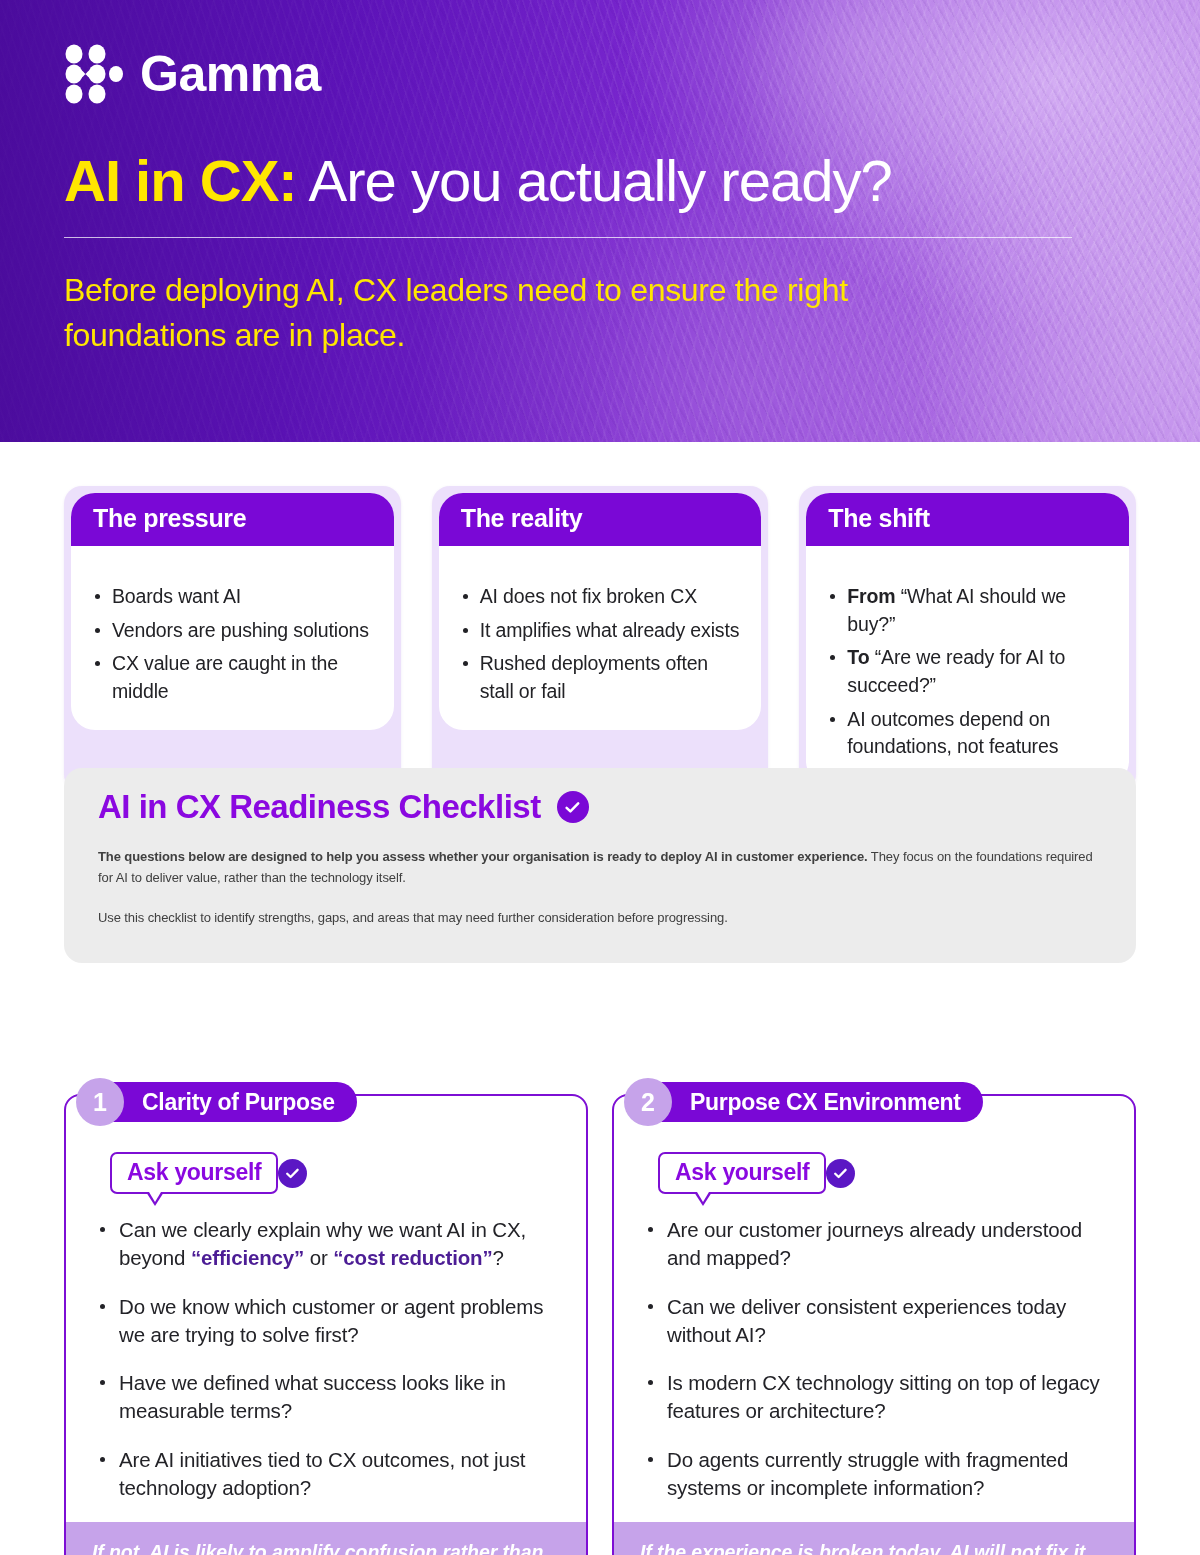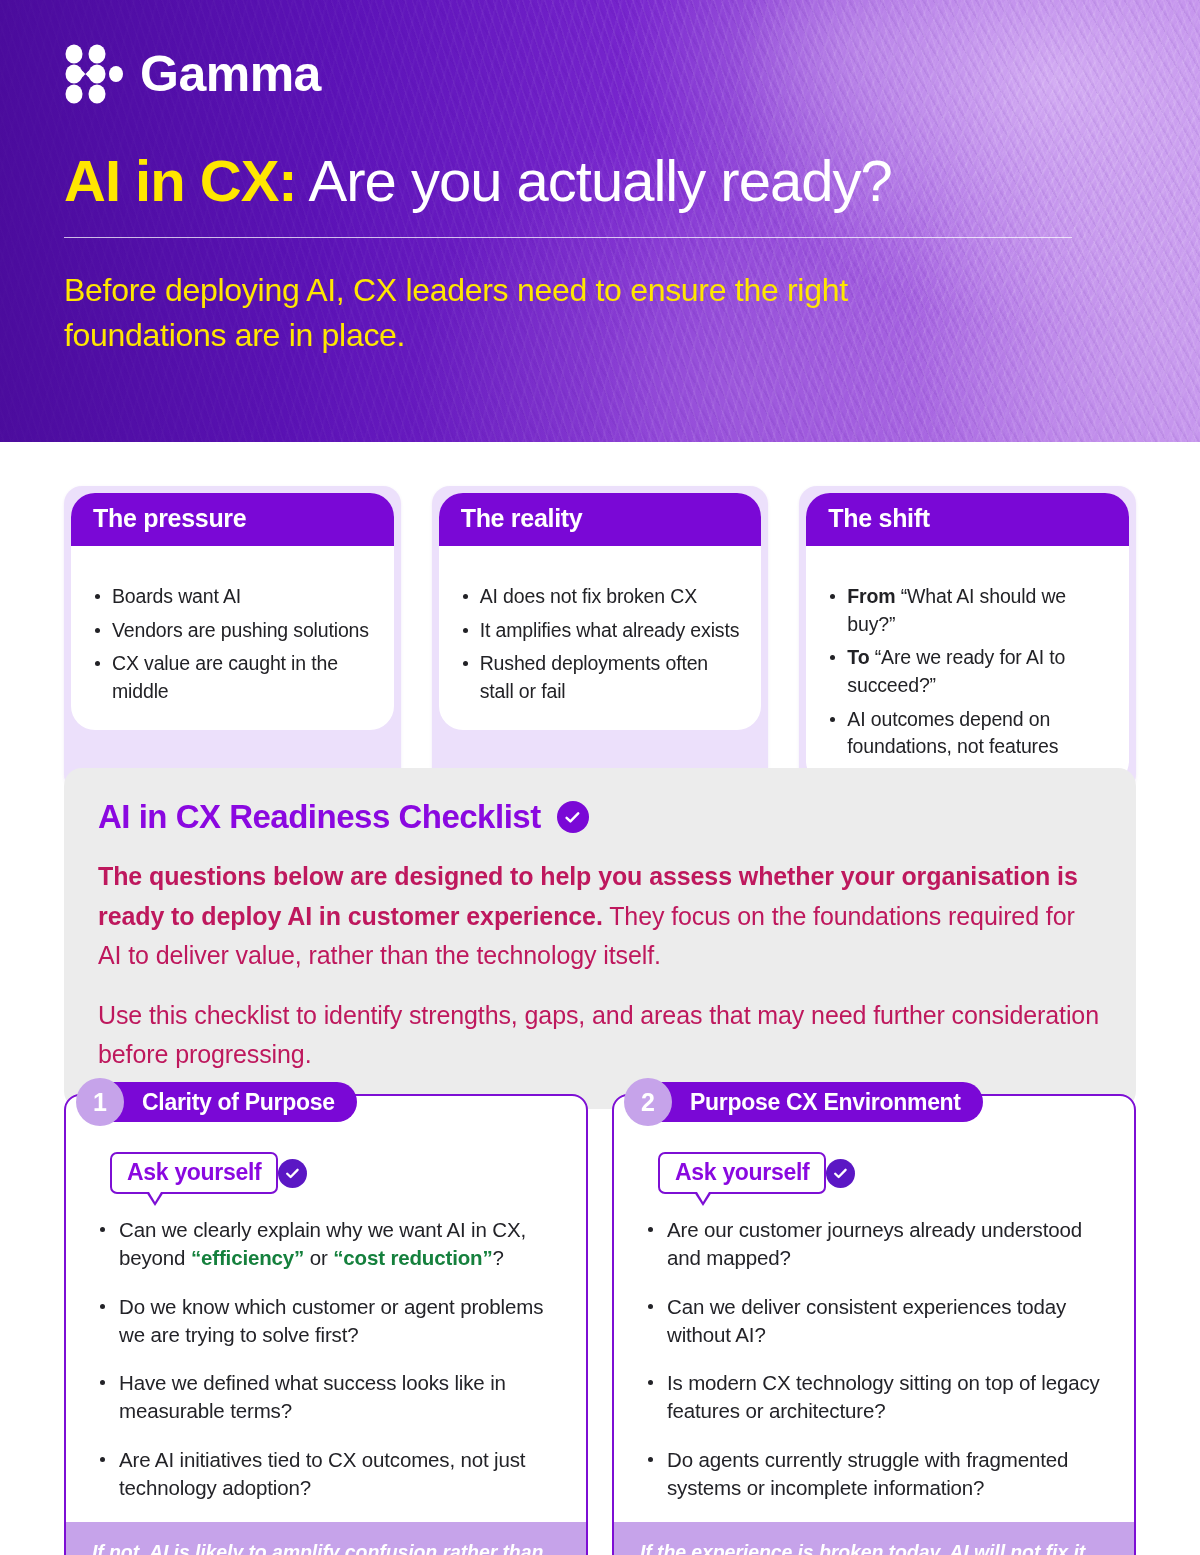--- a/index.html
+++ b/index.html
@@ -160,42 +160,42 @@
   .card-body li b { font-weight: 700; text-align: center; }
 
   
   .panel {
     position: absolute;
     top: 768px;
     left: 64px;
     width: 1072px;
     background: #ececec;
     border-radius: 18px;
-    padding: 30px 34px 34px 34px;
+    padding: 20px 34px 34px 34px;
   }
   .panel-title-row { display: flex; align-items: center; gap: 16px; }
   .panel-title {
     font-size: 33px;
     font-weight: 700;
     color: #8a08e0;
     letter-spacing: -0.5px;
   }
   .check-badge {
     width: 32px; height: 32px;
     border-radius: 50%;
     background: #7a08d6;
     display: flex; align-items: center; justify-content: center;
     flex: none;
   }
   .check-badge svg { display: block; }
   .panel-p {
     margin-top: 21px;
-    font-size: 25px;
+    font-size: 13px;
     line-height: 1.58;
-    color: #be185d;
+    color: #404040;
     letter-spacing: -0.1px;
   }
   .panel-p b { font-weight: 700; }
   .panel-p2 { margin-top: 20px; }
 
   
   .sections {
     position: absolute;
     top: 1094px;
     left: 64px;
@@ -307,21 +307,21 @@
   }
   .sec-list li:before {
     content: "";
     position: absolute;
     left: 8px;
     top: 11px;
     width: 5px; height: 5px;
     border-radius: 50%;
     background: #232328;
   }
-  .hl { color: #15803d; font-weight: 700; }
+  .hl { color: #4c1d95; font-weight: 700; }
 
   .sec-foot {
     background: #c6a3ea;
     color: #ffffff;
     font-size: 19.5px;
     font-style: italic;
     font-weight: 700;
     line-height: 1.38;
     letter-spacing: -0.1px;
     padding: 17px 24px 19px 26px;

